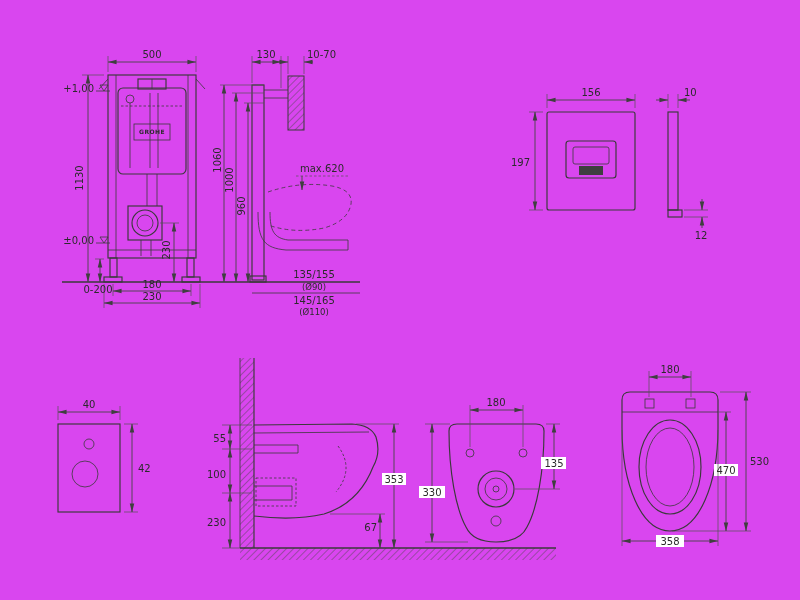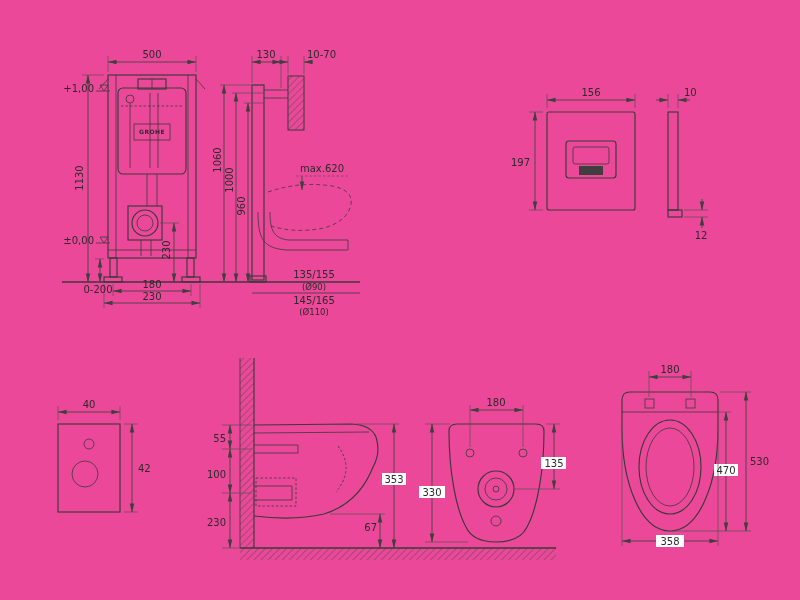--- a/index.html
+++ b/index.html
@@ -1,16 +1,16 @@
 <!DOCTYPE html>
 <html><head>
 <meta charset="utf-8">
 <style>
   html,body{margin:0;padding:0;background:#fff;}
-  .page{width:800px;height:600px;background:#ec4899;position:relative;overflow:hidden;}
+  .page{width:800px;height:600px;background:#d946ef;position:relative;overflow:hidden;}
   svg{display:block;}
   svg text{font-family:"DejaVu Sans","Liberation Sans",sans-serif;font-size:10px;fill:#2b2b2b;}
   .mid{text-anchor:middle;}
   .end{text-anchor:end;}
   .small{font-size:8.5px;}
   .logo{font-size:6px;font-weight:bold;letter-spacing:.4px;}
   .s{stroke:#3a3a3a;fill:none;stroke-width:1.15;}
   .s2{stroke:#3a3a3a;fill:none;stroke-width:.8;}
   .d{stroke:#454545;fill:none;stroke-width:.9;}
   .e{stroke:#555;fill:none;stroke-width:.7;}

